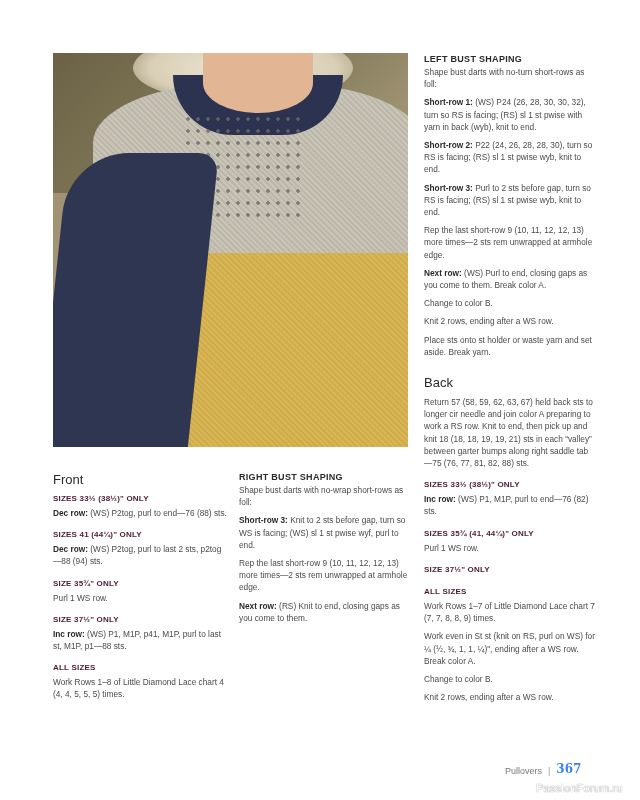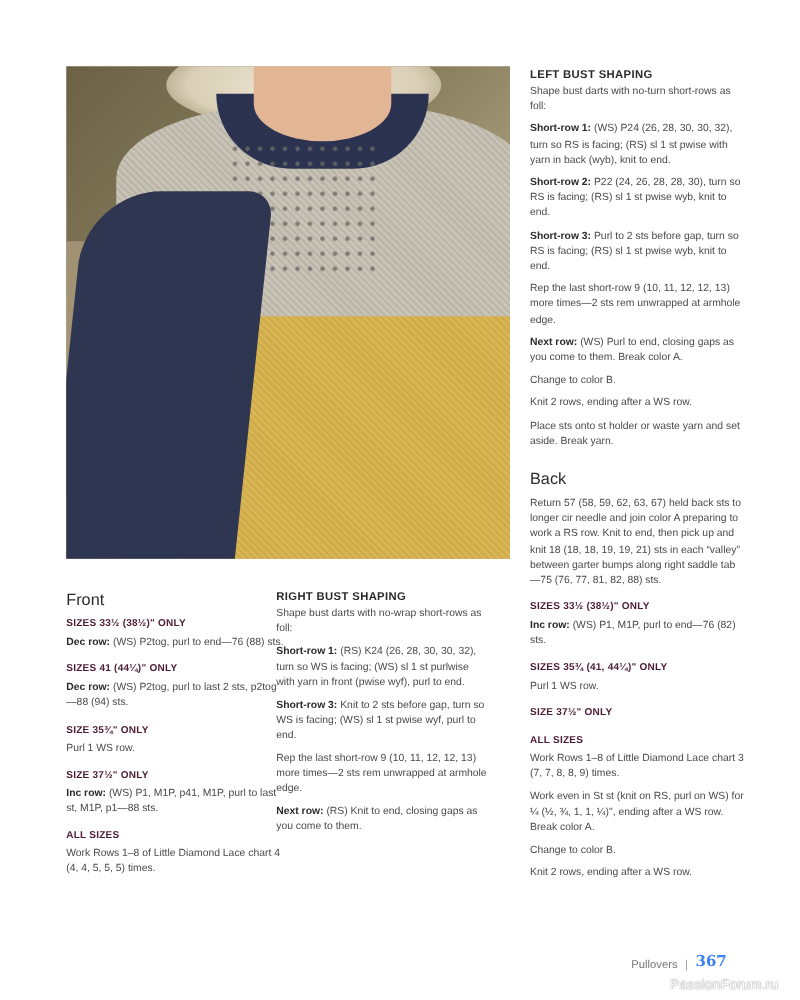--- a/index.html
+++ b/index.html
@@ -27,21 +27,21 @@
   .photo .sleeve-shadow { position:absolute; left:0; top:140px; width:40px; height:260px; background:#bba98a; opacity:.6; }
 
   .col { position: absolute; font-size: 8.3px; line-height: 12.2px; }
   .col p { margin: 0 0 6px 0; }
   .col .b { font-weight: bold; color: #2a2a2a; }
   .h-major { font-size: 13px; line-height: 18px; color: #2a2a2a; margin: 0 0 4px 0; font-weight: normal; }
   .h-sub { font-size: 9px; line-height: 12px; color: #2a2a2a; font-weight: bold; letter-spacing: .3px; margin: 0 0 1px 0; }
   .h-size { font-size: 8px; line-height: 12px; color: #4b1b35; font-weight: bold; letter-spacing: .2px; margin: 10px 0 2px 0; }
 
   #col-left { left: 53px; top: 471px; width: 175px; }
-  #col-mid { left: 221px; top: 471px; width: 170px; }
+  #col-mid { left: 239px; top: 471px; width: 170px; }
   #col-right { left: 424px; top: 53px; width: 172px; }
 
   .footer { position:absolute; left: 505px; top: 762px; font-size: 9px; color:#777; display:flex; align-items:flex-end; gap:6px; }
   .footer .sep { color:#999; }
   .footer .pg { font-family: "DejaVu Serif", serif; font-weight: bold; color:#3b82f6; font-size: 12px; }
   .watermark { position:absolute; left: 536px; top: 782px; font-size: 11px; color:#ffffff;
     text-shadow: 0 0 1px #999, 0 0 1px #999; letter-spacing: .2px; }
 </style>
 </head>
 <body>
@@ -78,21 +78,20 @@
   </div>
   <div>
     <div class="h-size">ALL SIZES</div>
     <p><span>Work Rows 1–8 of Little Diamond Lace chart 4 (4, 4, 5, 5, 5) times.</span></p>
   </div>
 </div>
 
 <div class="col" id="col-mid">
   <div class="h-sub">RIGHT BUST SHAPING</div>
   <p><span>Shape bust darts with no-wrap short-rows as foll:</span></p>
-  <p><span class="b">Short-row 1:</span><span> (RS) K24 (26, 28, 30, 30, 32), turn so WS is facing; (WS) sl 1 st purlwise with yarn in front (pwise wyf), purl to end.</span></p>
   <p><span class="b">Short-row 3:</span><span> Knit to 2 sts before gap, turn so WS is facing; (WS) sl 1 st pwise wyf, purl to end.</span></p>
   <p><span>Rep the last short-row 9 (10, 11, 12, 12, 13) more times—2 sts rem unwrapped at armhole edge.</span></p>
   <p><span class="b">Next row:</span><span> (RS) Knit to end, closing gaps as you come to them.</span></p>
 </div>
 
 <div class="col" id="col-right">
   <div>
     <div class="h-sub">LEFT BUST SHAPING</div>
     <p><span>Shape bust darts with no-turn short-rows as foll:</span></p>
     <p><span class="b">Short-row 1:</span><span> (WS) P24 (26, 28, 30, 30, 32), turn so RS is facing; (RS) sl 1 st pwise with yarn in back (wyb), knit to end.</span></p>
@@ -115,21 +114,21 @@
     </div>
     <div>
       <div class="h-size">SIZES 35¾ (41, 44¼)" ONLY</div>
       <p><span>Purl 1 WS row.</span></p>
     </div>
     <div>
       <div class="h-size">SIZE 37½" ONLY</div>
     </div>
     <div>
       <div class="h-size">ALL SIZES</div>
-      <p><span>Work Rows 1–8 of Little Diamond Lace chart 3 (7, 7, 8, 8, 9) times.</span></p>
+      <p><span>Work Rows 1–7 of Little Diamond Lace chart 7 (7, 7, 8, 8, 9) times.</span></p>
       <p><span>Work even in St st (knit on RS, purl on WS) for ¼ (½, ¾, 1, 1, ¼)", ending after a WS row. Break color A.</span></p>
       <p><span>Change to color B.</span></p>
       <p><span>Knit 2 rows, ending after a WS row.</span></p>
     </div>
   </div>
 </div>
 
 <div class="footer">
   <span>Pullovers</span>
   <span class="sep">|</span>

